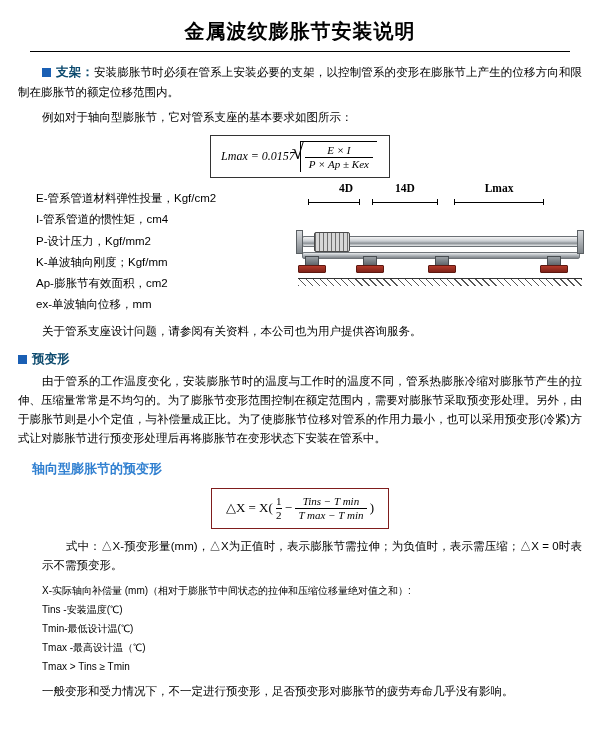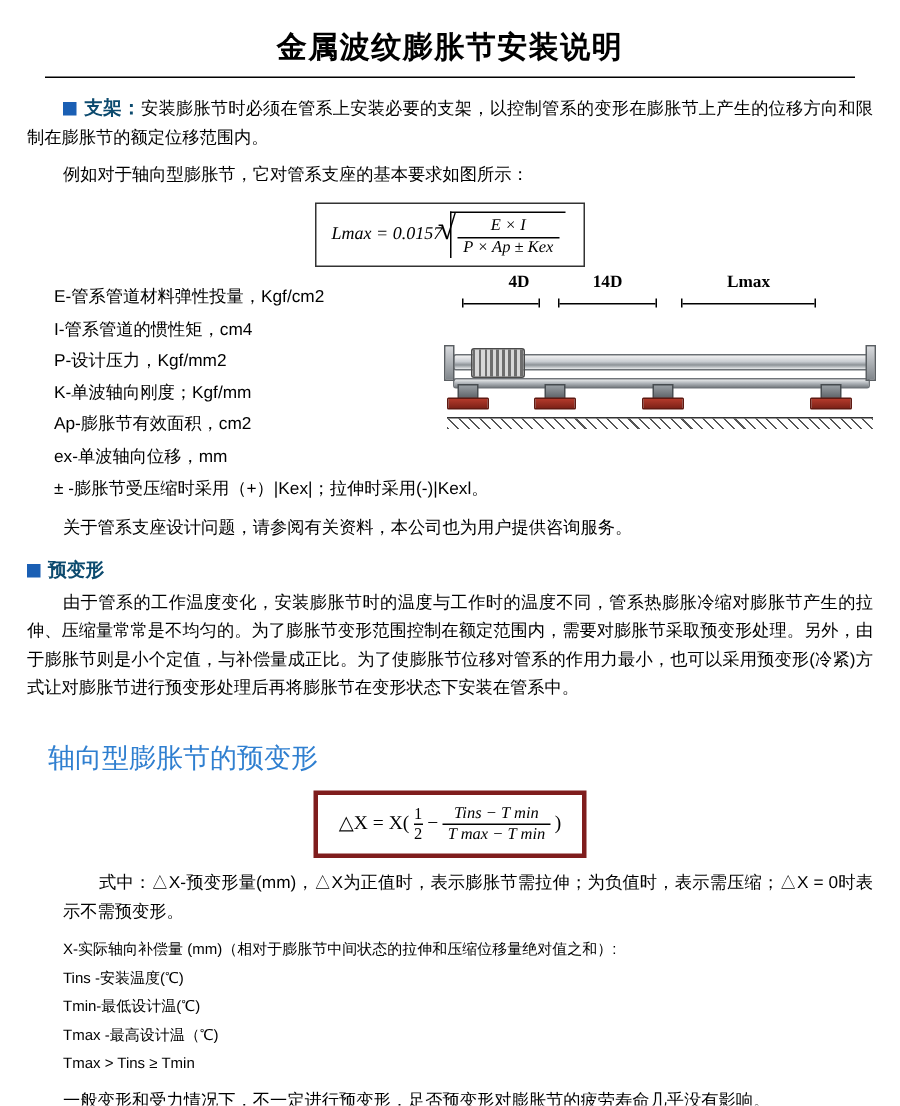--- a/index.html
+++ b/index.html
@@ -51,23 +51,23 @@
     font-size: 12.5px;
   }
   .section-head {
     margin: 10px 0 4px 0;
     font-size: 12px;
   }
   .section-head .sqbullet { margin-left: 0; }
 
   .subhead {
     color: #2f7fd0;
-    font-weight: normal;
-    font-size: 18px;
-    margin: 24px 0 6px 14px;
+    font-weight: bold;
+    font-size: 13px;
+    margin: 12px 0 6px 14px;
   }
 
   
   .formula-box {
     border: 1px solid #333;
     display: inline-block;
     padding: 5px 12px 5px 10px;
     font-family: "Liberation Serif", serif;
     font-size: 12px;
     background: #fff;
@@ -207,21 +207,21 @@
   }
 
   
   .disp {
     text-align: center;
     font-family: "Liberation Serif", serif;
     font-size: 13px;
     margin: 10px 0 8px 0;
   }
   .box-formula {
-    border: 3px solid #7f1d1d;
+    border: 1px solid #7f1d1d;
     display: inline-block;
     padding: 6px 14px;
     background: #fff;
   }
   .ital { font-style: italic; }
   .frac2 {
     display: inline-block;
     vertical-align: middle;
     font-size: 11px;
     line-height: 1.2;
@@ -262,21 +262,20 @@
     </span>
   </div>
 
   <div class="legend">
     <div class="l1">E-管系管道材料弹性投量，Kgf/cm2</div>
     <div class="l1">I-管系管道的惯性矩，cm4</div>
     <div class="l1">P-设计压力，Kgf/mm2</div>
     <div class="l1">K-单波轴向刚度；Kgf/mm</div>
     <div class="l1">Ap-膨胀节有效面积，cm2</div>
     <div class="l1">ex-单波轴向位移，mm</div>
-    <div class="l1">± -膨胀节受压缩时采用（+）|Kex|；拉伸时采用(-)|Kexl。</div>
   </div>
 
   <div class="diagram-wrap">
     <div class="dim-row">
       <div class="dim" style="left:26px; width:52px;">4D</div>
       <div class="dim" style="left:78px; width:66px;">14D</div>
       <div class="dim" style="left:160px; width:90px;">Lmax</div>
       <div class="dimline" style="left:14px; width:52px;"></div>
       <div class="dimline" style="left:78px; width:66px;"></div>
       <div class="dimline" style="left:160px; width:90px;"></div>

